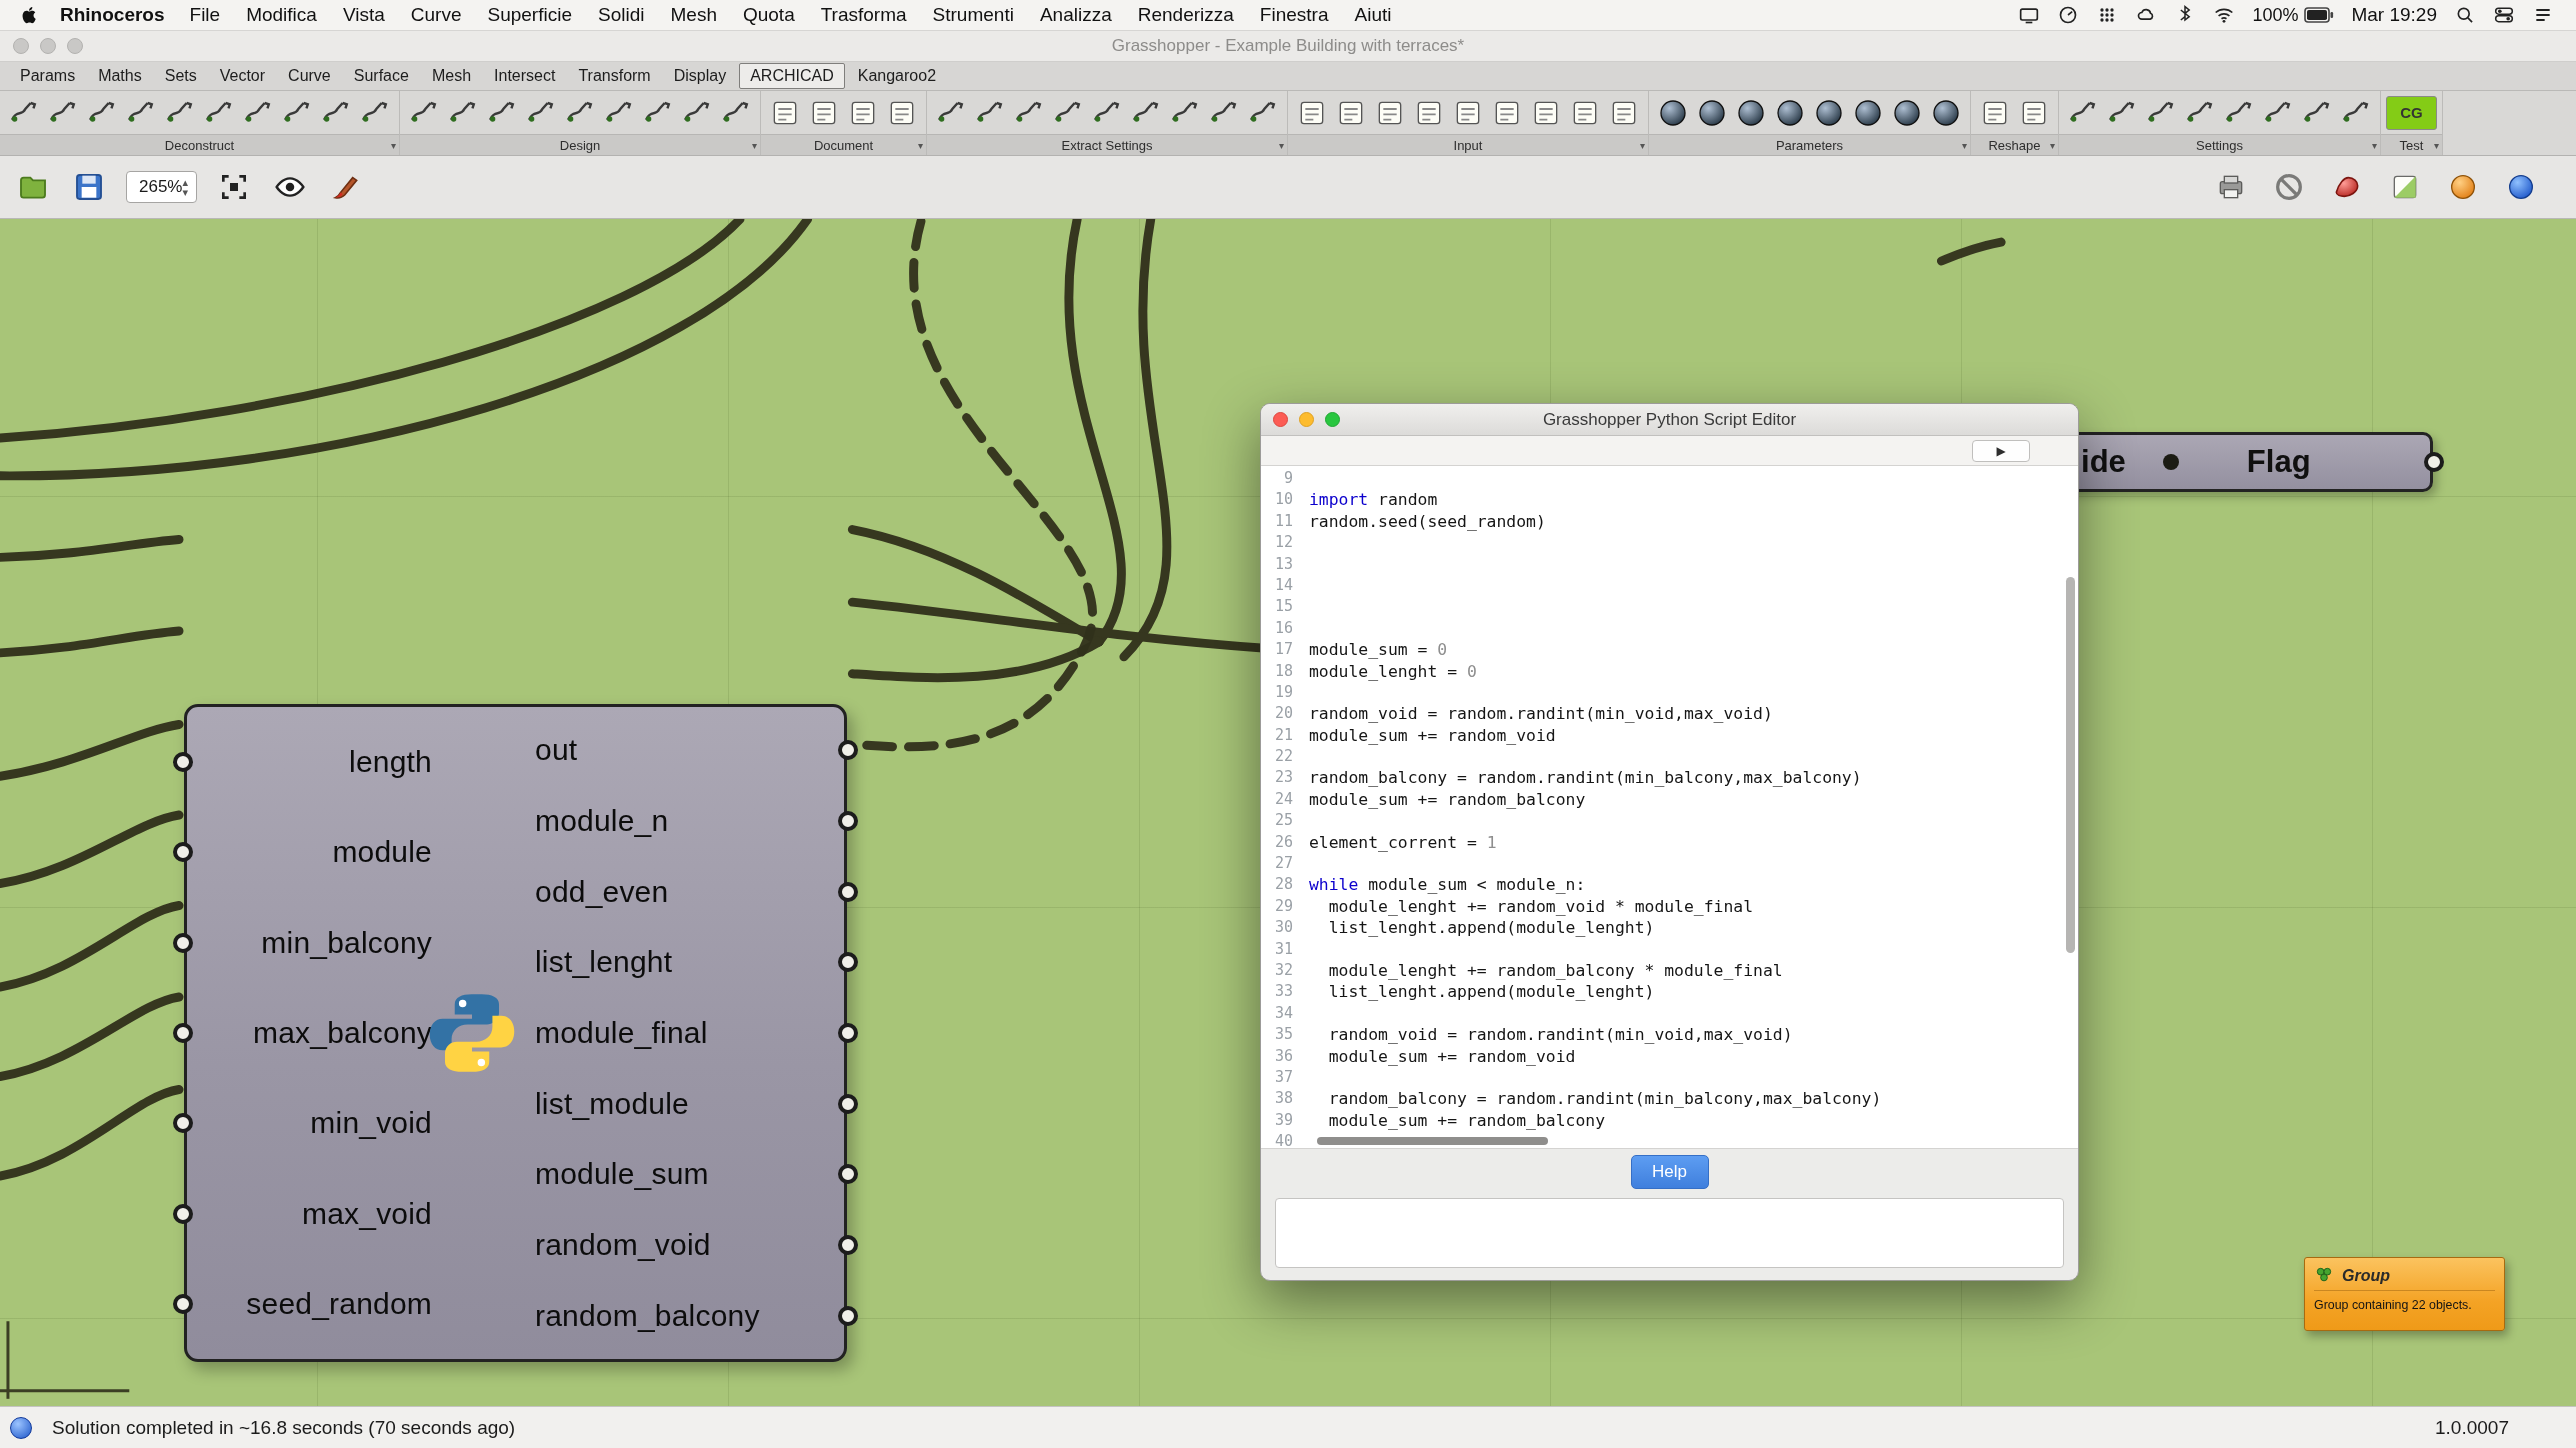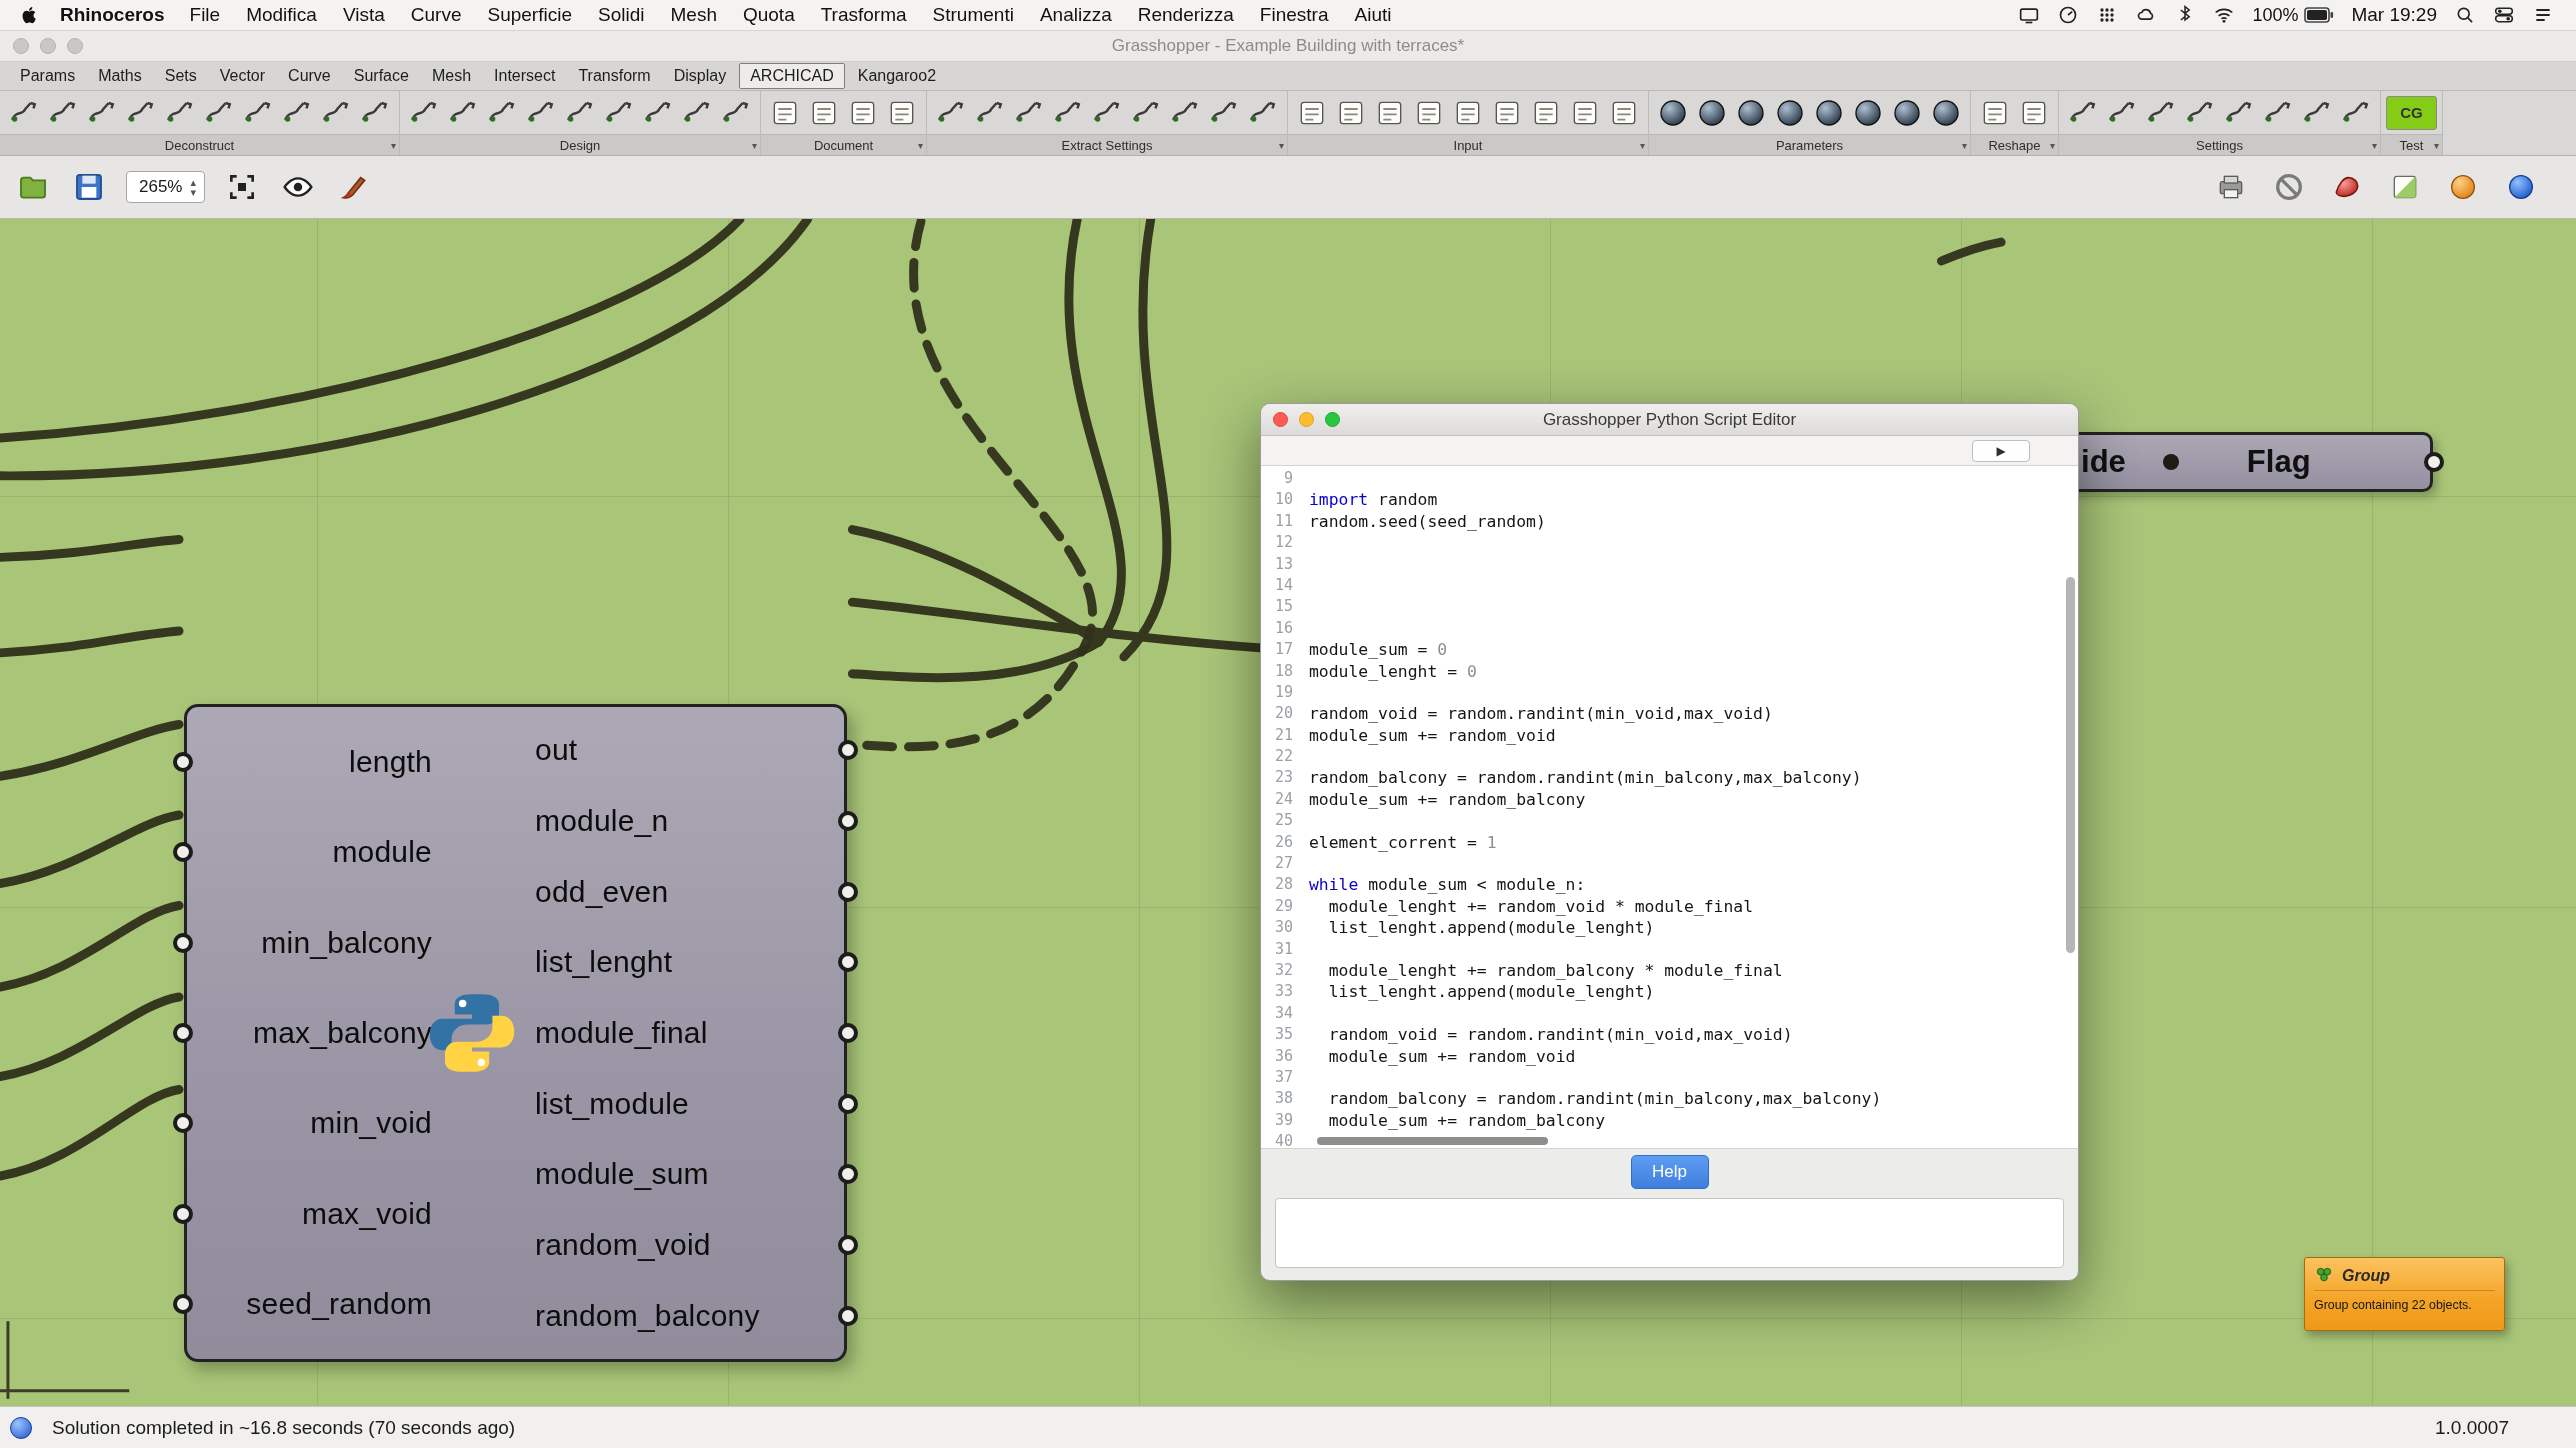--- a/index.html
+++ b/index.html
@@ -35,21 +35,21 @@
   .tool-icon{width:38px;height:38px;display:flex;align-items:center;justify-content:center;border-radius:3px}
   .tool-icon svg{width:32px;height:32px}
   .tool-icon.text-icon{font-size:15px;font-weight:700;color:#333;background:#84cc16;border:1px solid #8a8a88;width:51px;height:34px}
   .tg-label{height:21px;background:#cac9c7;border-top:1px solid #b7b6b4;display:flex;align-items:center;justify-content:center;font-size:13px;color:#2e2e2e;position:relative;padding:0 16px;white-space:nowrap}
   .tg-label .arr{position:absolute;right:3px;font-size:10px;color:#555}
 
   
   .canvasbar{position:absolute;left:0;top:155px;right:0;height:64px;background:#e7e6e4;border-bottom:1px solid #b9b8b6;display:flex;align-items:center;padding:0 14px;gap:18px;z-index:36}
   .cb-btn{width:38px;height:38px;display:flex;align-items:center;justify-content:center}
   .cb-btn svg{width:32px;height:32px}
-  .zoom-select{display:flex;align-items:center;background:#fff;border:1px solid #a6a5a3;border-radius:4px;height:32px;padding:0 8px 0 12px;font-size:17px;gap:8px;color:#1a1a1a}
+  .zoom-select{display:flex;align-items:center;background:#fff;border:1px solid #a6a5a3;border-radius:4px;height:32px;padding:0 8px 0 12px;font-size:17px;gap:0;color:#1a1a1a}
   .zoom-select .carets{font-size:11px;color:#555;line-height:10px;display:flex;flex-direction:column}
   .cb-right{margin-left:auto;display:flex;align-items:center;gap:20px;padding-right:22px}
 
   
   .canvas{position:absolute;left:0;top:219px;width:2576px;height:1188px;background-color:#a8c578;
     background-image:linear-gradient(rgba(55,75,25,.13) 1px,transparent 1px),linear-gradient(90deg,rgba(55,75,25,.13) 1px,transparent 1px);
     background-size:411px 411px;background-position:-94px -134px;z-index:1}
   .wires{position:absolute;left:0;top:0;width:2576px;height:1188px;z-index:2}
 
   

